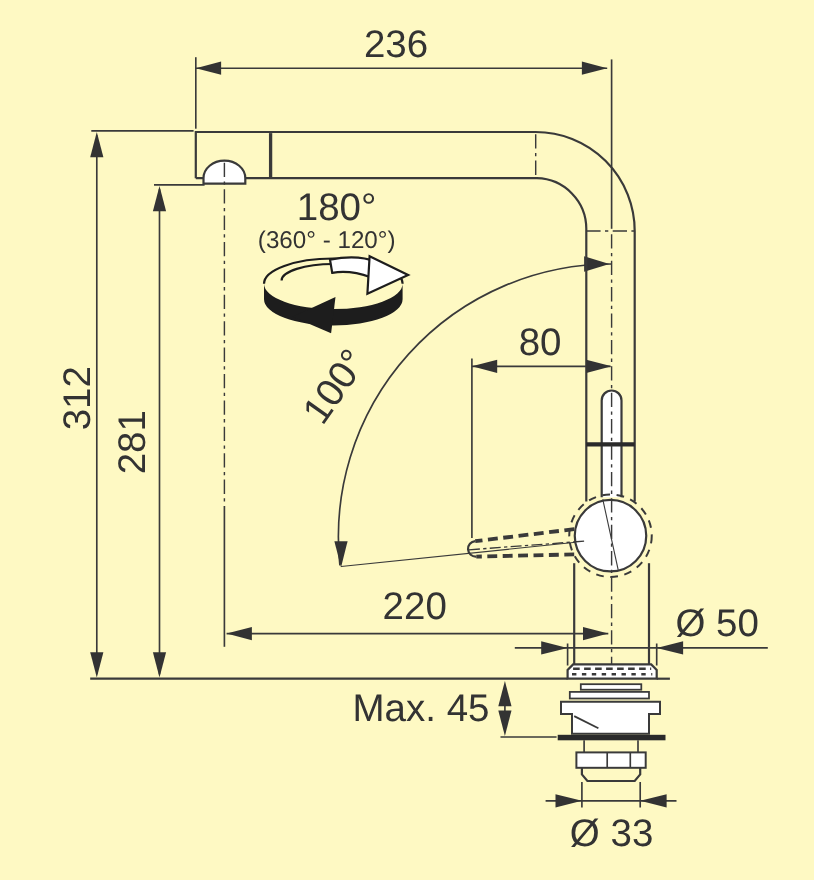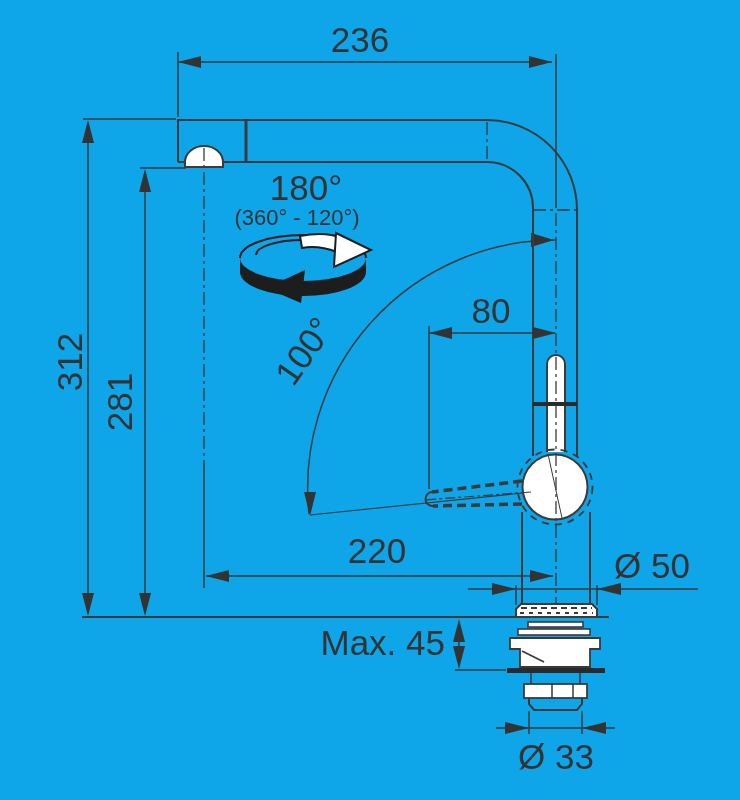--- a/index.html
+++ b/index.html
@@ -1,16 +1,16 @@
 <!DOCTYPE html>
 <html><head>
 <meta charset="utf-8">
 <style>
   html,body{margin:0;padding:0;background:#fff;}
-  #stage{position:relative;width:740px;height:800px;background:#0ea5e9;overflow:hidden;}
+  #stage{position:relative;width:740px;height:800px;background:#fef9c3;overflow:hidden;}
   svg{display:block;}
   .dimtext{font-family:"Liberation Sans","DejaVu Sans",sans-serif;font-size:35px;fill:#333;}
   .dimtext-small{font-family:"Liberation Sans","DejaVu Sans",sans-serif;font-size:22px;fill:#333;}
   .ln{stroke:#3a3a3a;stroke-width:1.5;fill:none;}
   .ln2{stroke:#3a3a3a;stroke-width:2;fill:none;}
   .arr{fill:#333;stroke:none;}
   .dashdot{stroke:#3a3a3a;stroke-width:1.3;fill:none;stroke-dasharray:13 4 3 4;}
 </style>
 </head>
 <body>

